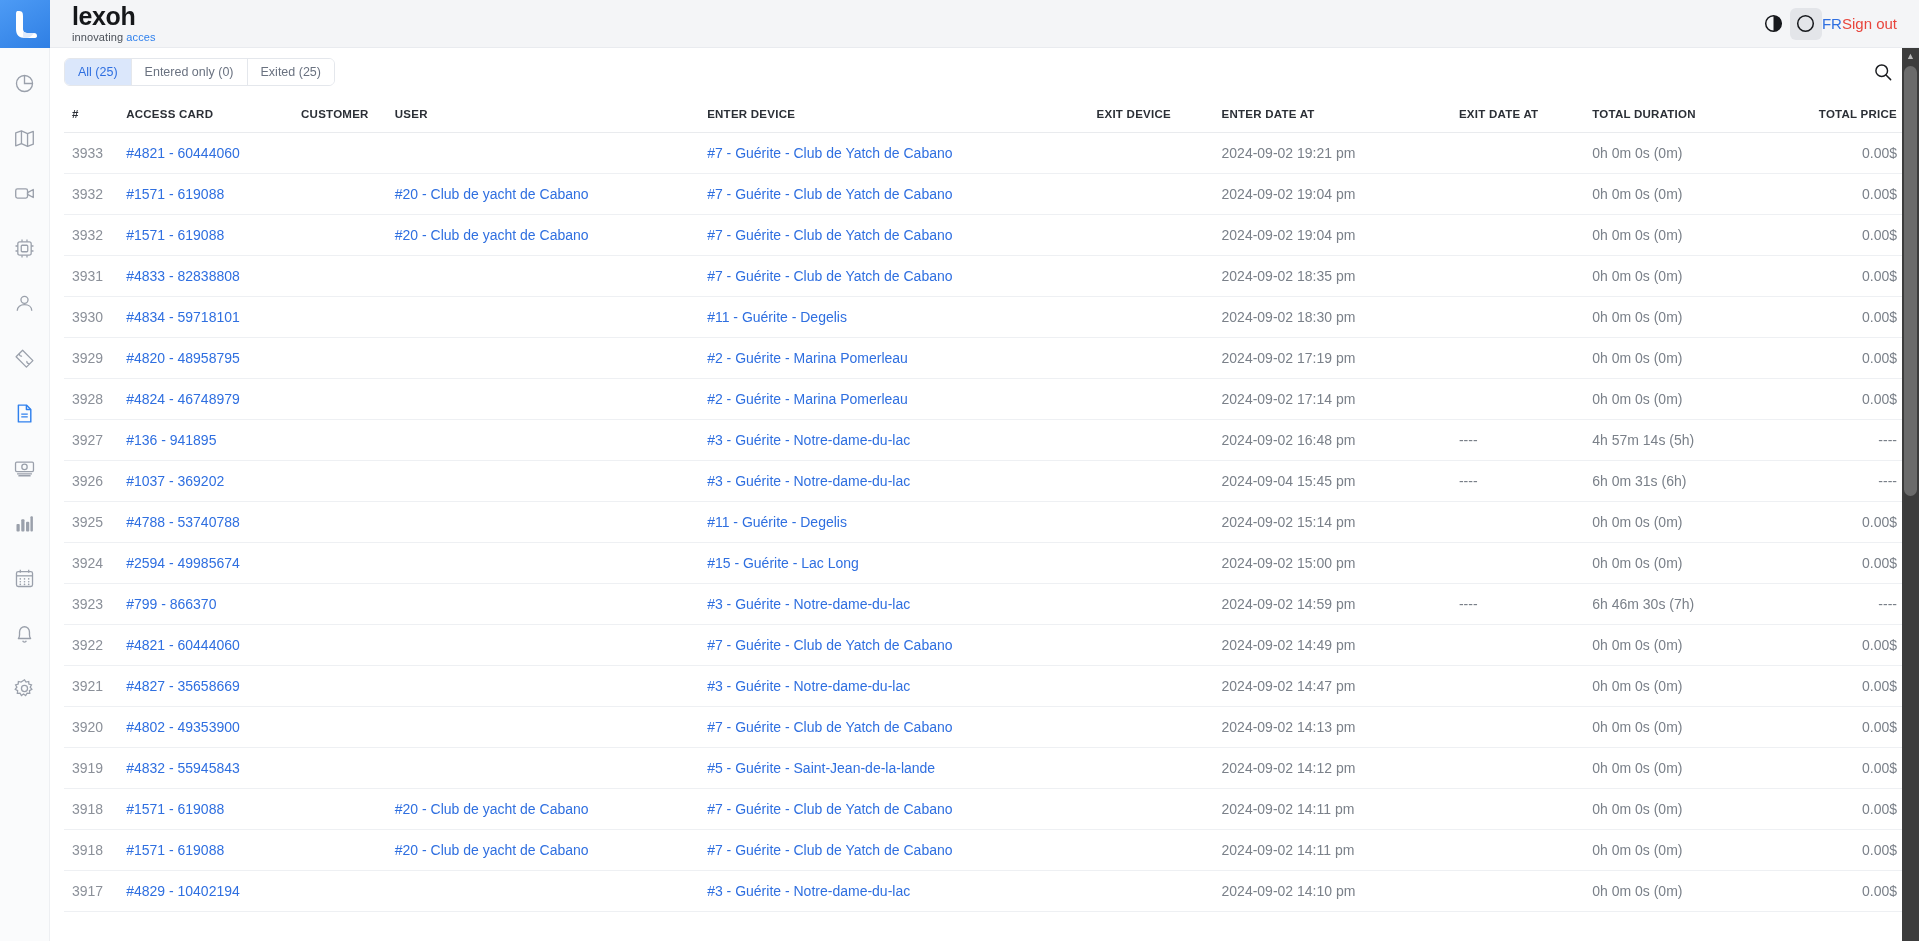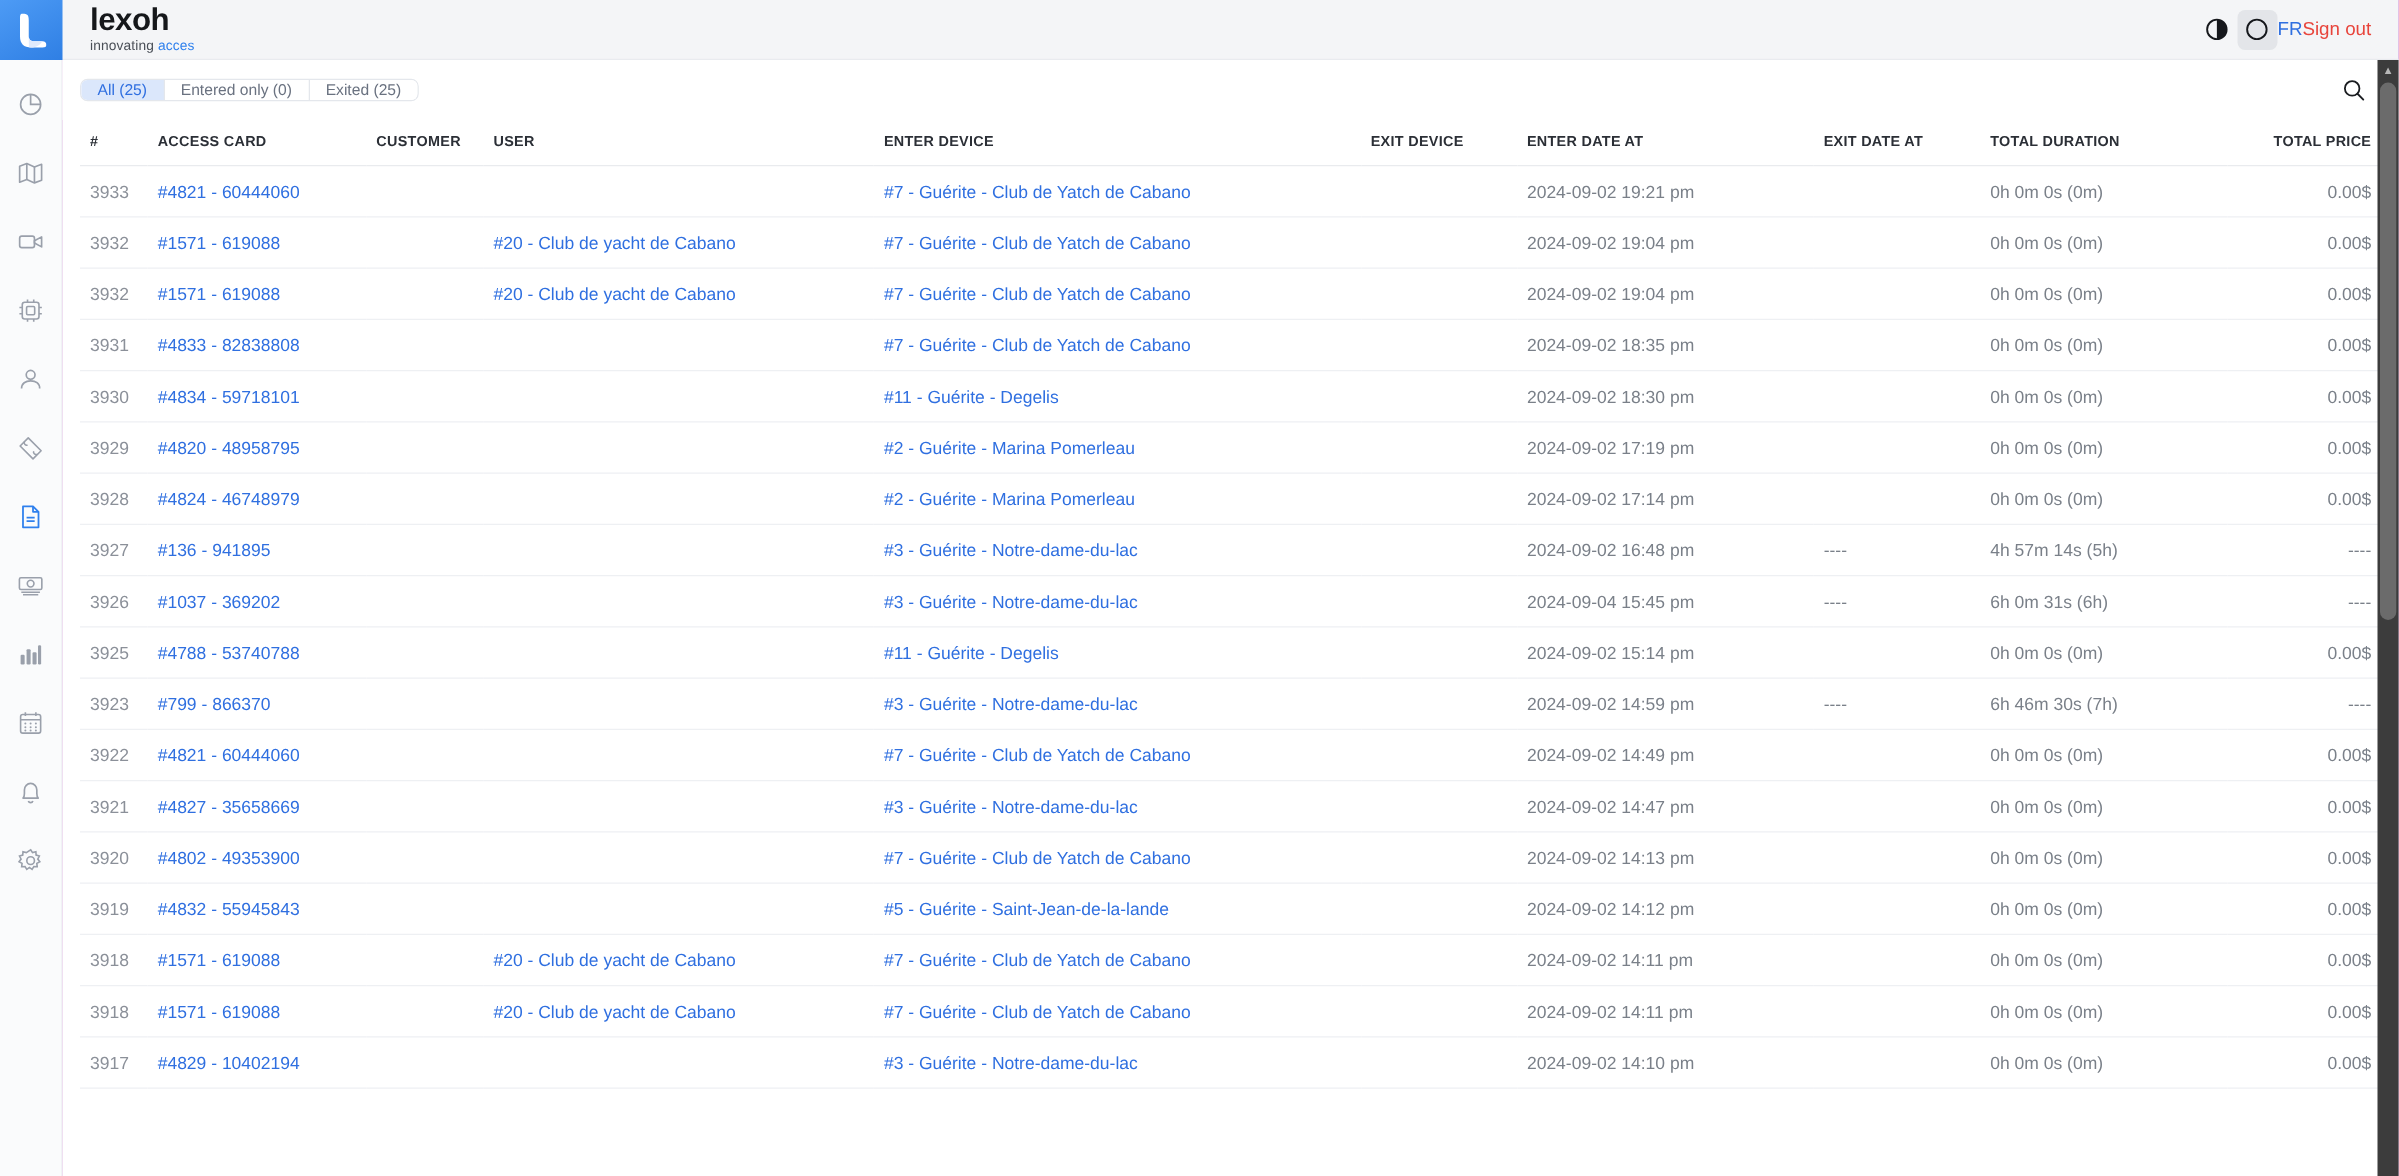--- a/index.html
+++ b/index.html
@@ -9,21 +9,21 @@
     overflow: hidden;
     font-family: "Liberation Sans", sans-serif;
     background: #ffffff;
   }
   .app {
     position: relative;
     width: 1919px;
     height: 941px;
     display: flex;
     flex-direction: column;
-    background: #a21caf;
+    background: #fde047;
   }
 
   
   .topbar {
     height: 48px;
     flex: 0 0 48px;
     display: flex;
     align-items: stretch;
     background: #f4f5f7;
     border-bottom: 1px solid #e9ebef;
@@ -126,21 +126,21 @@
     align-items: center;
     padding: 0 22px 0 14px;
     background: #ffffff;
   }
   .segmented {
     display: flex;
     border: 1px solid #e4e7ec;
     border-radius: 6px;
     overflow: hidden;
     background: #ffffff;
-    height: 18px;
+    height: 28px;
   }
   .seg {
     display: flex; align-items: center;
     padding: 0 13px;
     font-size: 12.5px;
     color: #6a7280;
     cursor: pointer;
     border-right: 1px solid #e4e7ec;
     background: #ffffff;
     white-space: nowrap;
@@ -559,20 +559,32 @@
                 <td></td>
                 <td class="link"></td>
                 <td class="link">#11 - Guérite - Degelis</td>
                 <td></td>
                 <td>2024-09-02 15:14 pm</td>
                 <td></td>
                 <td>0h 0m 0s (0m)</td>
                 <td class="right">0.00$</td>
               </tr>
               <tr>
+                <td class="num">3924</td>
+                <td class="link">#2594 - 49985674</td>
+                <td></td>
+                <td class="link"></td>
+                <td class="link">#15 - Guérite - Lac Long</td>
+                <td></td>
+                <td>2024-09-02 15:00 pm</td>
+                <td></td>
+                <td>0h 0m 0s (0m)</td>
+                <td class="right">0.00$</td>
+              </tr>
+              <tr>
                 <td class="num">3923</td>
                 <td class="link">#799 - 866370</td>
                 <td></td>
                 <td class="link"></td>
                 <td class="link">#3 - Guérite - Notre-dame-du-lac</td>
                 <td></td>
                 <td>2024-09-02 14:59 pm</td>
                 <td>----</td>
                 <td>6h 46m 30s (7h)</td>
                 <td class="right">----</td>

